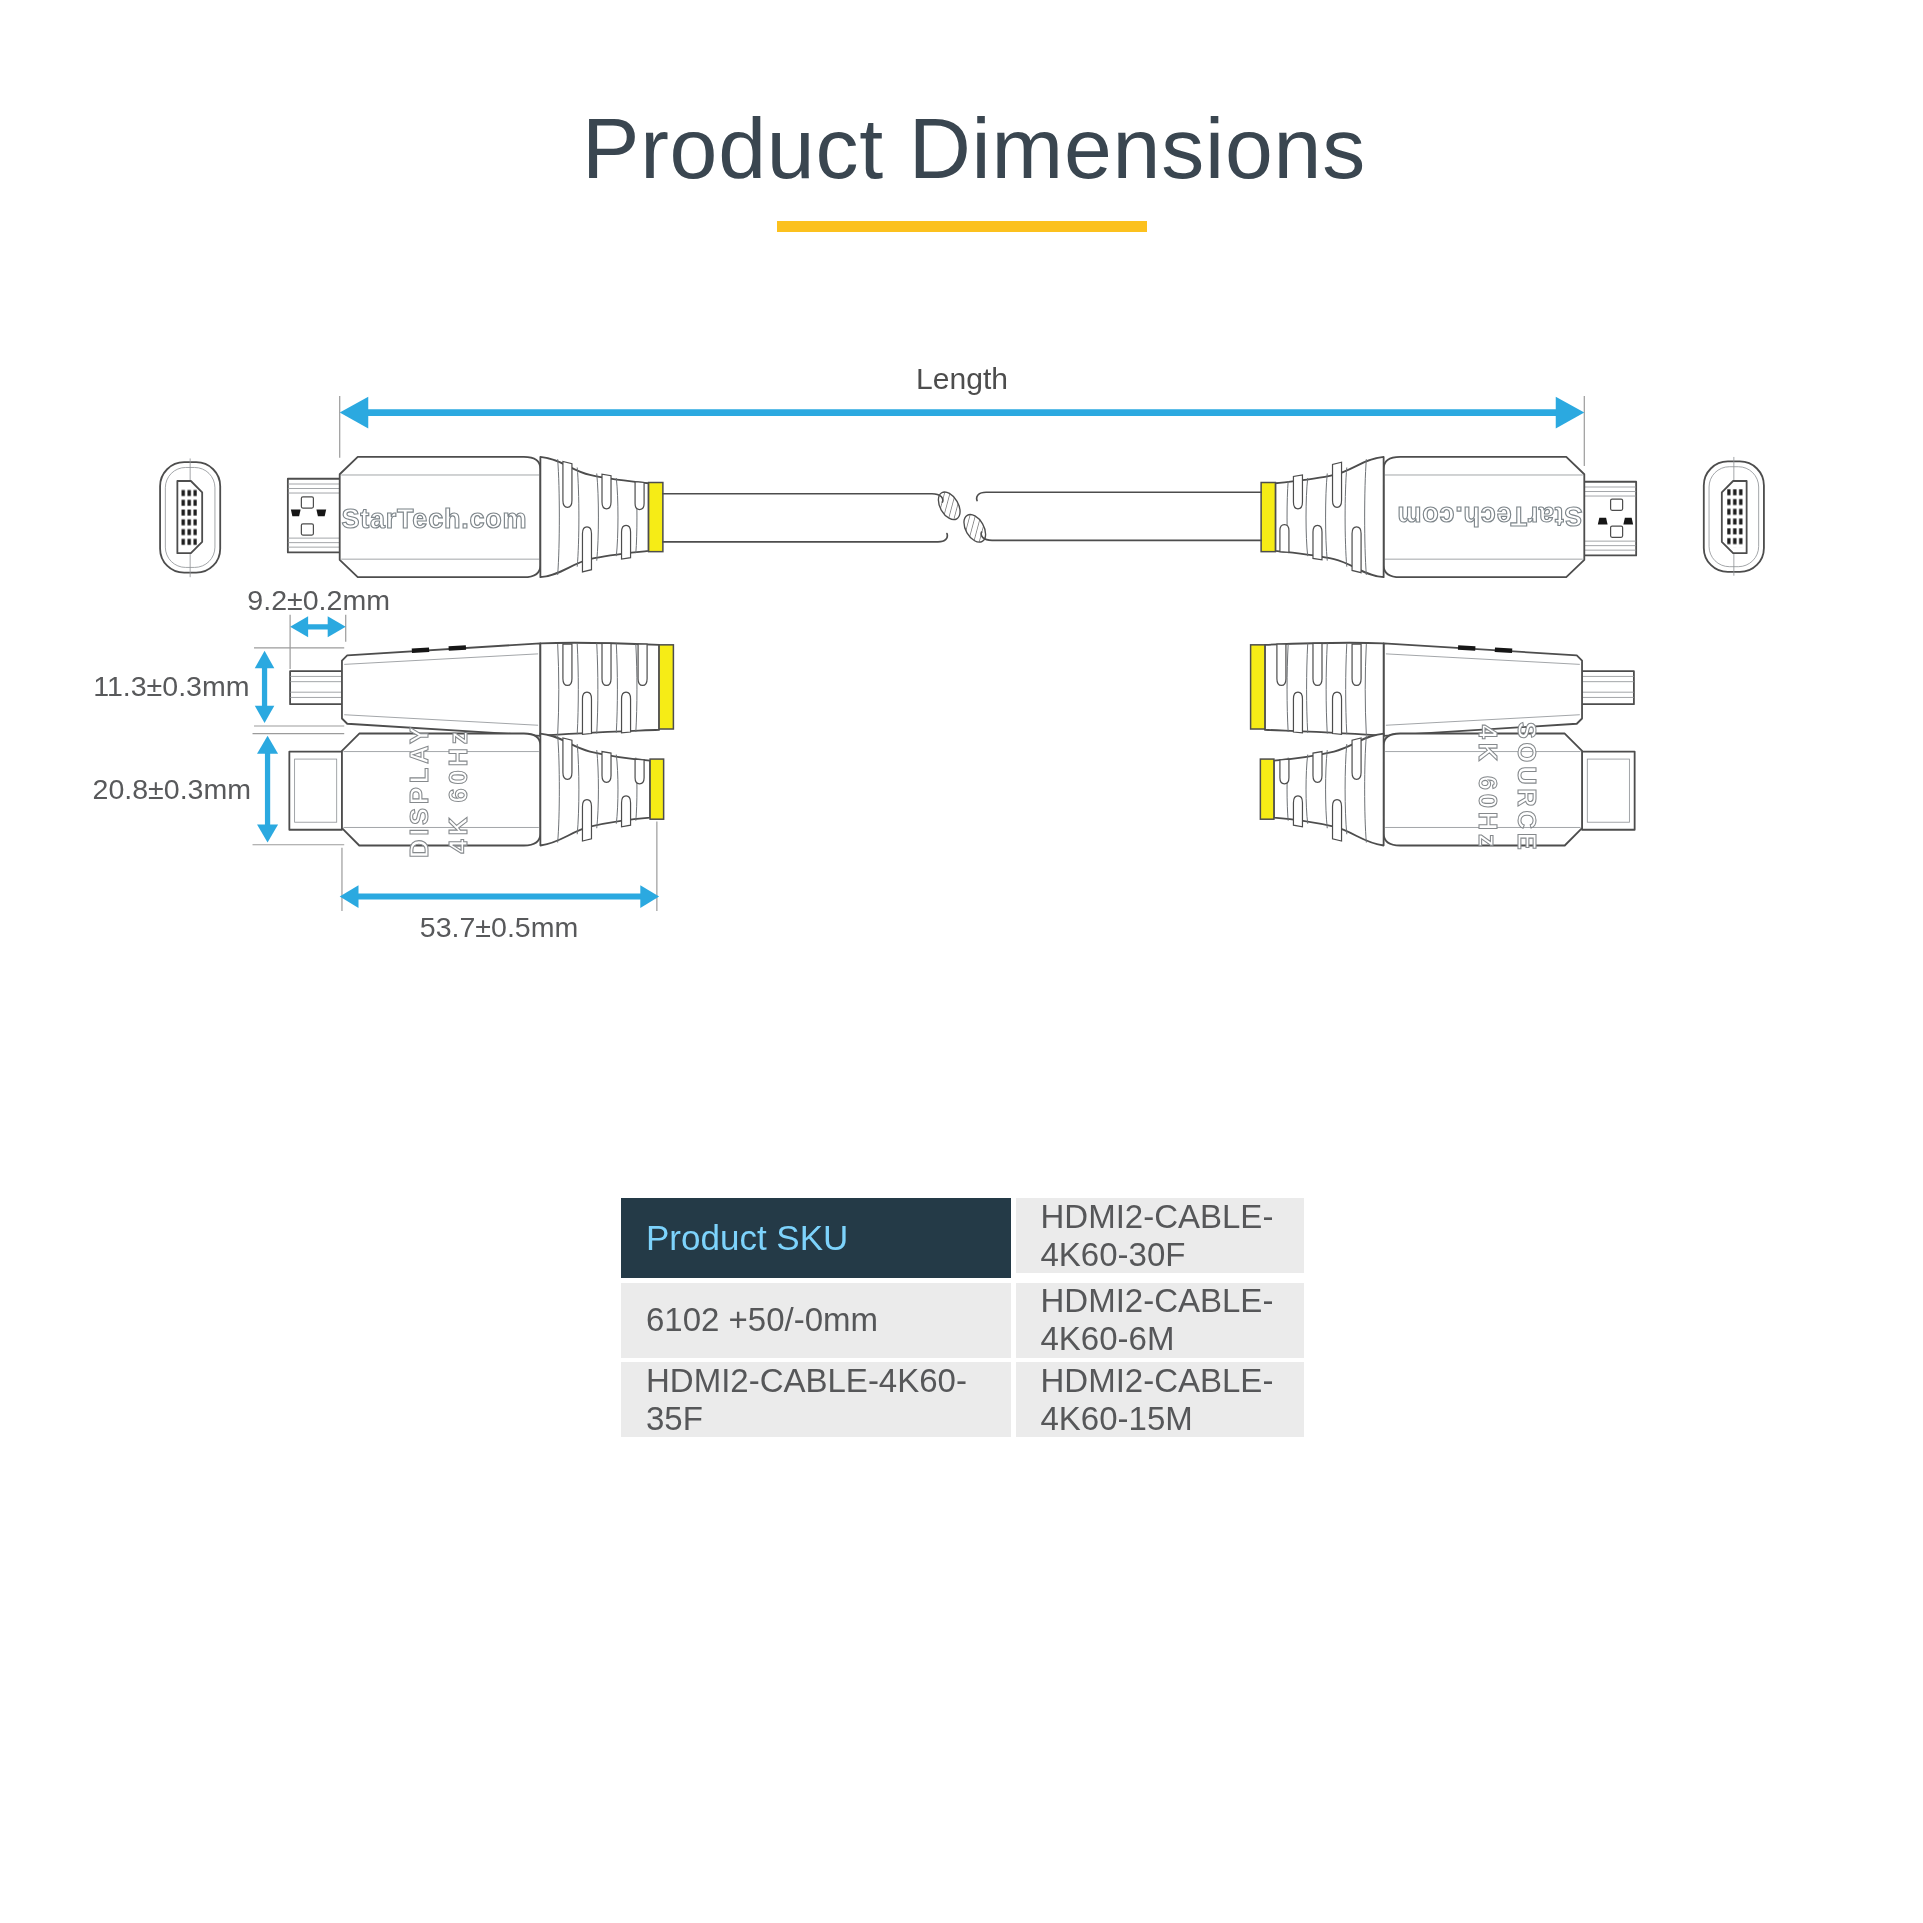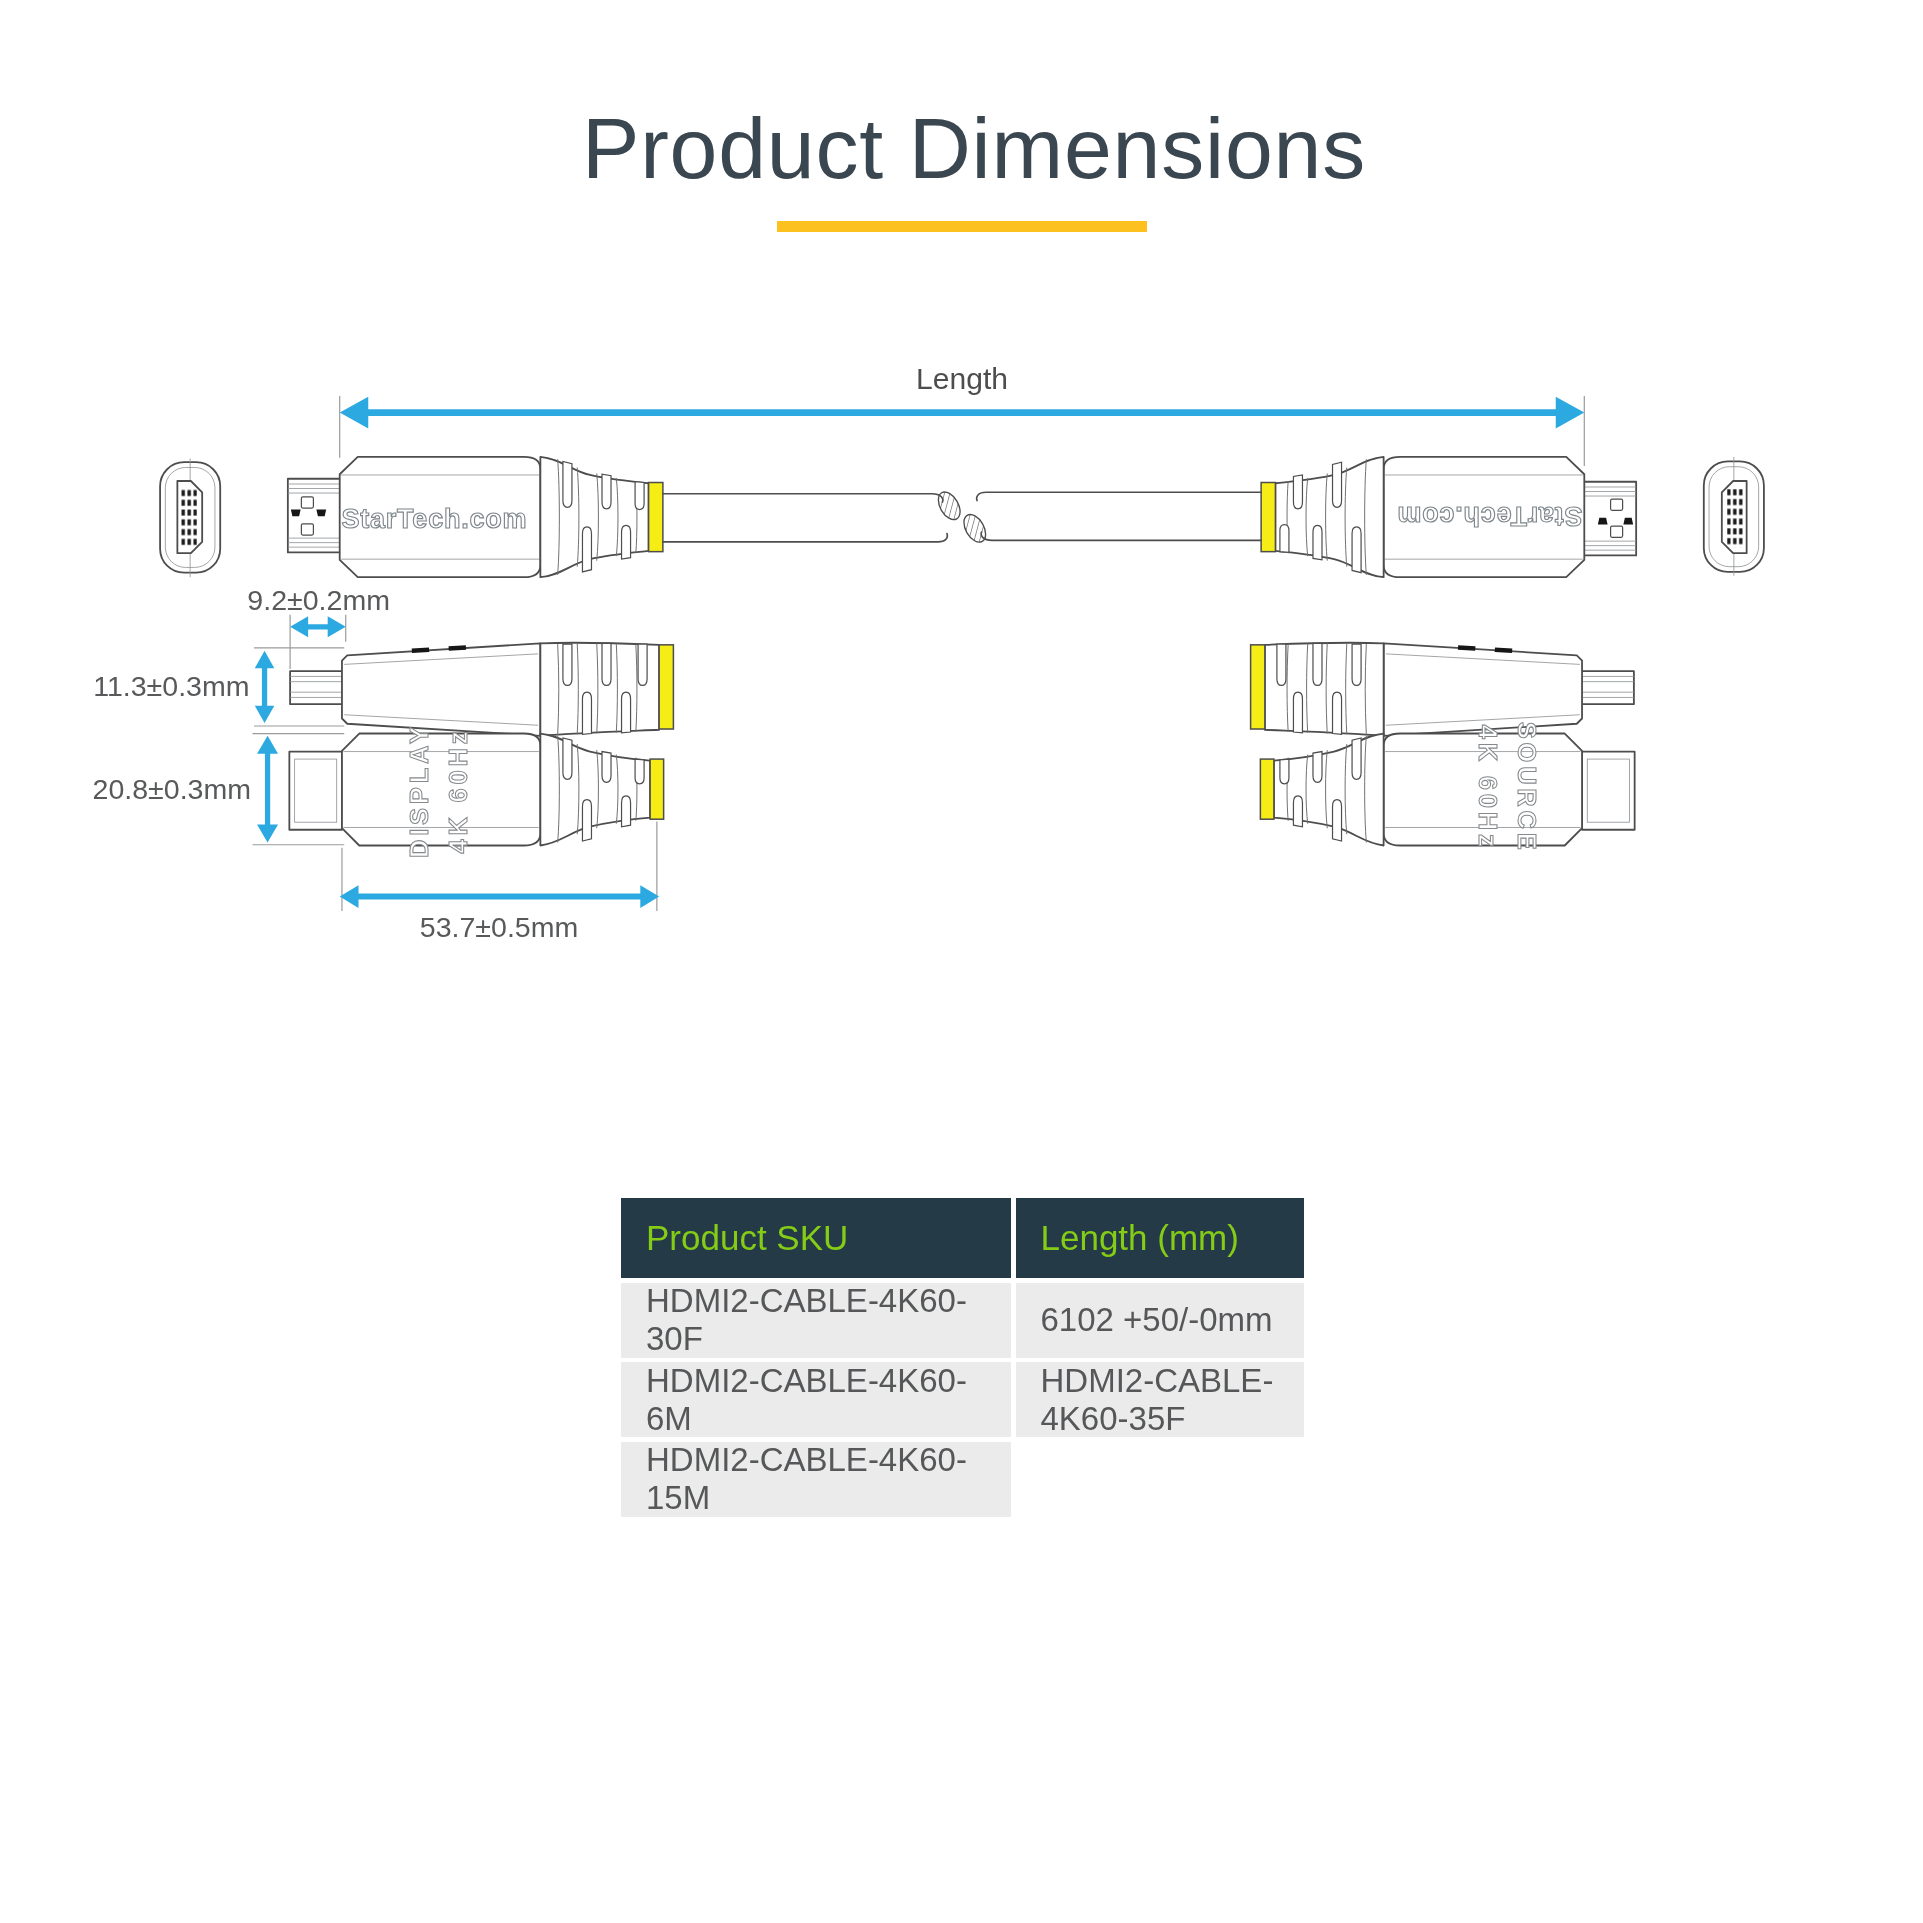--- a/index.html
+++ b/index.html
@@ -24,21 +24,21 @@
   .yellow{fill:#f6ec16;stroke:#4d4d4d;stroke-width:2;}
   .black{fill:#161616;stroke:none;}
   .dimtext{font-size:38px;fill:#58595b;}
   .lengthtext{font-size:40px;fill:#4d4d4d;}
   .brandtext{font-size:36px;font-weight:600;fill:#fff;stroke:#7d858a;stroke-width:1.5;letter-spacing:1px;}
   .porttext{font-size:34px;font-weight:700;fill:#fff;stroke:#85898c;stroke-width:1.4;letter-spacing:5px;}
 
   
   .sku-table{position:absolute;left:621px;top:1198px;width:682px;display:grid;
     grid-template-columns:390px 288px;gap:4.5px;}
-  .sku-table .th{background:#243a47;color:#84cc16;height:80px;display:flex;align-items:center;
+  .sku-table .th{background:#243a47;color:#7dd3fc;height:80px;display:flex;align-items:center;
     padding-left:25px;font-size:35px;box-sizing:border-box;}
   .sku-table .td{background:#ebebeb;color:#565759;height:75px;display:flex;align-items:center;
     padding-left:25px;font-size:33px;box-sizing:border-box;}
 </style>
 </head>
 <body>
 
 <h1 class="page-title">Product Dimensions</h1>
 <div class="title-underline"></div>
 
@@ -221,21 +221,20 @@
   </g>
 
   <g transform="translate(2020 1048) rotate(90)">
     <text class="porttext" x="0" y="0" text-anchor="middle">SOURCE</text>
     <text class="porttext" x="0" y="52" text-anchor="middle">4K 60Hz</text>
   </g>
 </svg>
 
 <div class="sku-table">
   <div class="th">Product SKU</div>
-  <div class="th">Length (mm)</div>
 
   <div class="td">HDMI2-CABLE-4K60-30F</div>
   <div class="td">6102 +50/-0mm</div>
 
   <div class="td">HDMI2-CABLE-4K60-6M</div>
 
   <div class="td">HDMI2-CABLE-4K60-35F</div>
 
   <div class="td">HDMI2-CABLE-4K60-15M</div>
 </div>

